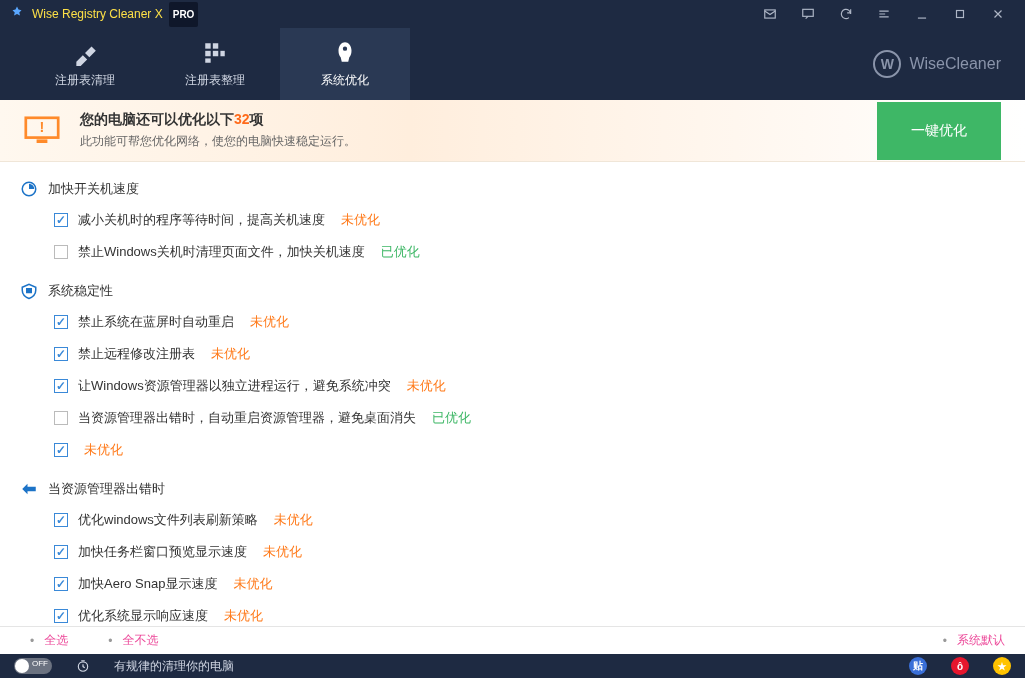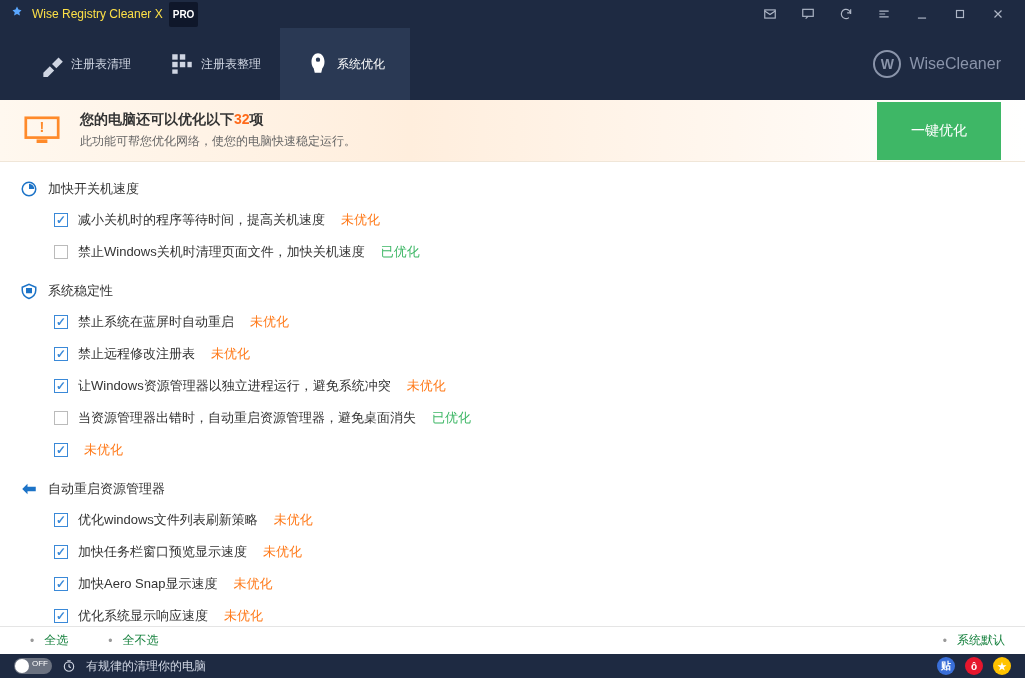--- a/index.html
+++ b/index.html
@@ -7,21 +7,21 @@
 
 .titlebar { height: 28px; background: #1e2a42; display: flex; align-items: center; padding: 0 8px; color: #fff; }
 .titlebar .logo-icon { width: 18px; height: 18px; margin-right: 6px; }
 .titlebar .title { font-size: 12px; color: #fde047; }
 .titlebar .pro-badge { background: #0f172a; color: #fff; font-size: 10px; font-weight: bold; padding: 7px 4px; margin-left: 6px; border-radius: 2px; }
 .titlebar .spacer { flex: 1; }
 .titlebar .tb-btn { width: 38px; height: 28px; display: flex; align-items: center; justify-content: center; color: #aeb6c6; cursor: pointer; }
 .titlebar .tb-btn svg { width: 14px; height: 14px; }
 
 .navbar { height: 72px; background: #1e2a42; display: flex; align-items: stretch; padding-left: 20px; }
-.nav-item { width: 130px; display: flex; flex-direction: row; align-items: center; justify-content: center; color: #cfd5e2; cursor: pointer; gap: 6px; }
+.nav-item { width: 130px; display: flex; flex-direction: column; align-items: center; justify-content: center; color: #cfd5e2; cursor: pointer; gap: 6px; }
 .nav-item.active { background: #2a3954; color: #fff; }
 .nav-item .icon { width: 26px; height: 26px; }
 .nav-item .label { font-size: 12px; }
 .navbar .spacer { flex: 1; }
 .brand { display: flex; align-items: center; color: #8a94aa; padding-right: 24px; gap: 8px; font-size: 16px; }
 .brand .brand-icon { width: 28px; height: 28px; border: 2px solid #8a94aa; border-radius: 50%; display: flex; align-items: center; justify-content: center; font-size: 14px; font-weight: bold; }
 
 .banner { height: 62px; background: linear-gradient(90deg, #fff8ef 0%, #ffeedd 40%, #ffffff 100%); border-bottom: 1px solid #f0e6d8; display: flex; align-items: center; padding: 0 24px; }
 .banner .monitor-icon { width: 36px; height: 30px; margin-right: 20px; }
 .banner .text-block { flex: 1; }
@@ -44,25 +44,25 @@
 .item-row .cb.checked { background: #fff; }
 .item-row .cb.checked::after { content: '✓'; color: #3a89d8; font-size: 12px; line-height: 1; font-weight: bold; }
 .item-row .cb.unchecked { border-color: #bbb; }
 .item-row .row-text { color: #333; }
 .item-row .status { margin-left: 6px; }
 .status.not { color: #ff7a1a; }
 .status.done { color: #3eb766; }
 
 .footer1 { height: 28px; border-top: 1px solid #e5e5e5; display: flex; align-items: center; padding: 0 20px 0 30px; font-size: 12px; }
 .footer1 .dot { color: #999; margin-right: 10px; }
-.footer1 .link { color: #15803d; cursor: pointer; }
+.footer1 .link { color: #ec4899; cursor: pointer; }
 .footer1 .sep { width: 40px; }
 .footer1 .spacer { flex: 1; }
 
-.footer2 { height: 24px; background: #1e2a42; display: flex; align-items: center; padding: 0 14px; font-size: 12px; color: #cfd5e2; gap: 10px; }
+.footer2 { height: 24px; background: #1e2a42; display: flex; align-items: center; padding: 0 14px; font-size: 12px; color: #cfd5e2; gap: 24px; }
 .toggle { width: 38px; height: 16px; background: #6b7280; border-radius: 8px; position: relative; cursor: pointer; }
 .toggle .knob { width: 14px; height: 14px; background: #fff; border-radius: 50%; position: absolute; top: 1px; left: 1px; }
 .toggle .off-label { position: absolute; right: 4px; top: 1px; font-size: 8px; color: #fff; }
 .footer2 .clock-icon { width: 14px; height: 14px; }
 .footer2 .spacer { flex: 1; }
 .footer2 .social { width: 18px; height: 18px; border-radius: 50%; display: flex; align-items: center; justify-content: center; font-size: 10px; font-weight: bold; cursor: pointer; }
 .social.tieba { background: #3a6fd8; color: #fff; }
 .social.weibo { background: #e6162d; color: #fff; }
 .social.qzone { background: #ffc300; color: #fff; }
 </style>
@@ -216,21 +216,21 @@
       <div class="item-row">
         <span class="cb checked"></span>
         <span class="status not">未优化</span>
       </div>
     </div>
     <div class="section">
       <div class="section-header">
         <span class="sh-icon"><svg viewBox="0 0 24 24" fill="#1c73c7">
             <path d="M3 12l7-7v4h11v6H10v4l-7-7z"></path>
           </svg></span>
-        <span class="sh-title">自动重启资源管理器</span>
+        <span class="sh-title">当资源管理器出错时</span>
       </div>
       <div class="item-row">
         <span class="cb checked"></span>
         <span class="row-text">优化windows文件列表刷新策略</span>
         <span class="status not">未优化</span>
       </div>
       <div class="item-row">
         <span class="cb checked"></span>
         <span class="row-text">加快任务栏窗口预览显示速度</span>
         <span class="status not">未优化</span>

